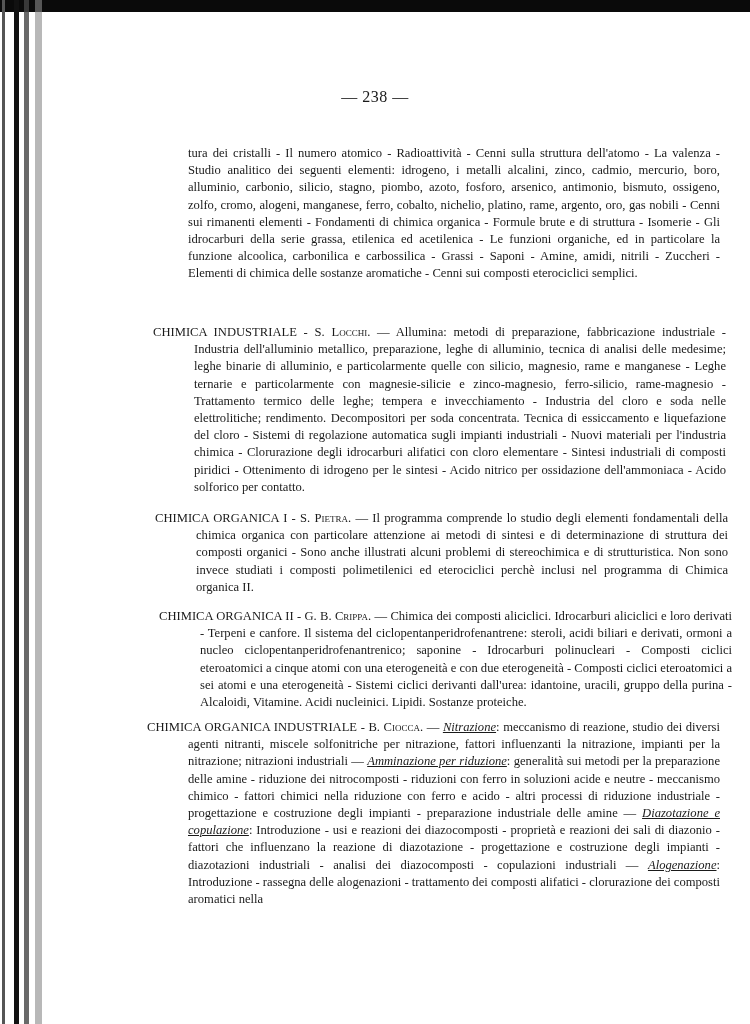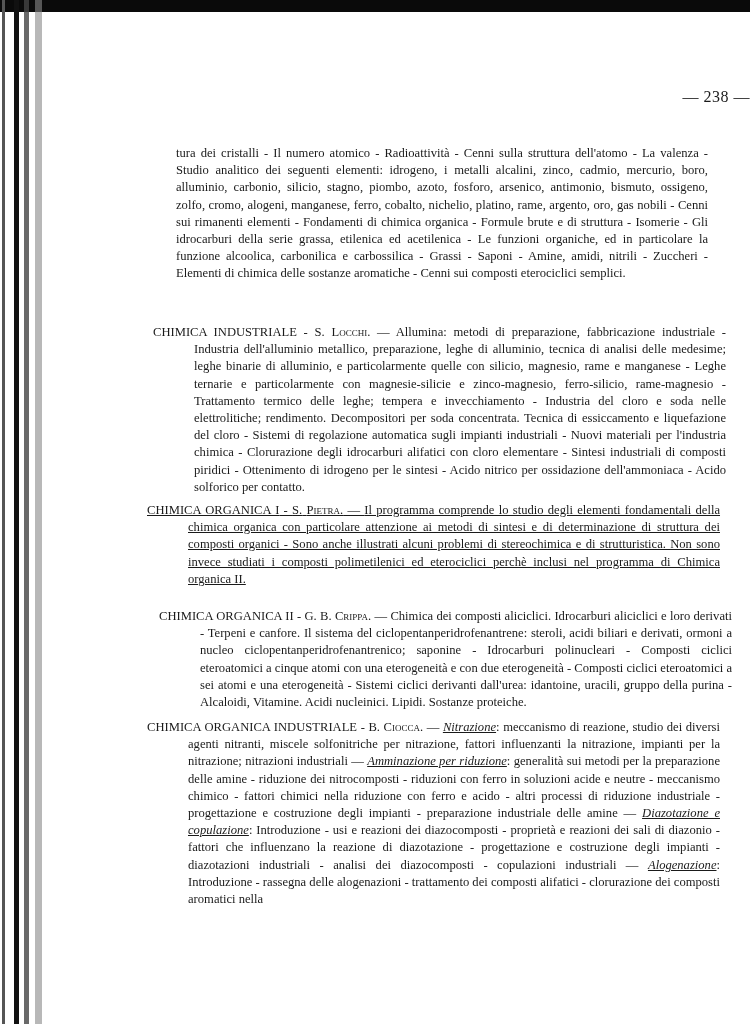--- a/index.html
+++ b/index.html
@@ -12,24 +12,24 @@
   .topbar {
     position: absolute; left: 0; top: 0; width: 750px; height: 12px;
     background: #0a0a0a;
   }
   .binding {
     position: absolute; left: 0; top: 0; width: 46px; height: 1024px;
   }
   .binding .s { position: absolute; top: 0; height: 1024px; }
   .page-number {
     position: absolute; left: 0; width: 750px; top: 88px;
-    text-align: right; font-size: 16px; letter-spacing: 0.5px;
+    text-align: center; font-size: 16px; letter-spacing: 0.5px;
   }
   .intro {
-    position: absolute; left: 176px; top: 145px; width: 532px;
+    position: absolute; left: 188px; top: 145px; width: 532px;
     font-size: 12.6px; line-height: 17.2px; text-align: justify;
   }
   .entry {
     position: absolute; left: 147px; width: 573px;
     font-size: 12.6px; line-height: 17.2px; text-align: justify;
     padding-left: 41px; text-indent: -41px; box-sizing: border-box;
   }
   .entry .head { font-weight: normal; }
   .sc { font-variant: small-caps; }
   .it { font-style: italic; text-decoration: underline; }
@@ -50,21 +50,21 @@
 </div>
 
 <div class="page-number">— 238 —</div>
 
 <p class="intro" style="margin:0;">tura dei cristalli - Il numero atomico - Radioattività - Cenni sulla struttura dell'atomo - La valenza - Studio analitico dei seguenti elementi: idrogeno, i metalli alcalini, zinco, cadmio, mercurio, boro, alluminio, carbonio, silicio, stagno, piombo, azoto, fosforo, arsenico, antimonio, bismuto, ossigeno, zolfo, cromo, alogeni, manganese, ferro, cobalto, nichelio, platino, rame, argento, oro, gas nobili - Cenni sui rimanenti elementi - Fondamenti di chimica organica - Formule brute e di struttura - Isomerie - Gli idrocarburi della serie grassa, etilenica ed acetilenica - Le funzioni organiche, ed in particolare la funzione alcoolica, carbonilica e carbossilica - Grassi - Saponi - Amine, amidi, nitrili - Zuccheri - Elementi di chimica delle sostanze aromatiche - Cenni sui composti eterociclici semplici.</p>
 
 <p class="entry" id="e1" style="margin:6px;">
   <span class="head">CHIMICA INDUSTRIALE</span><span> - </span><span>S.</span> <span class="sc">Locchi</span>.<span> — </span><span>Allumina: metodi di preparazione, fabbricazione industriale - Industria dell'alluminio metallico, preparazione, leghe di alluminio, tecnica di analisi delle medesime; leghe binarie di alluminio, e particolarmente quelle con silicio, magnesio, rame e manganese - Leghe ternarie e particolarmente con magnesie-silicie e zinco-magnesio, ferro-silicio, rame-magnesio - Trattamento termico delle leghe; tempera e invecchiamento - Industria del cloro e soda nelle elettrolitiche; rendimento. Decompositori per soda concentrata. Tecnica di essiccamento e liquefazione del cloro - Sistemi di regolazione automatica sugli impianti industriali - Nuovi materiali per l'industria chimica - Clorurazione degli idrocarburi alifatici con cloro elementare - Sintesi industriali di composti piridici - Ottenimento di idrogeno per le sintesi - Acido nitrico per ossidazione dell'ammoniaca - Acido solforico per contatto.</span>
 </p>
 
-<p class="entry" id="e2" style="margin:0;text-decoration:underline;">
+<p class="entry" id="e2" style="margin:8px;">
   <span class="head">CHIMICA ORGANICA I</span><span> - </span><span>S.</span> <span class="sc">Pietra</span>.<span> — </span><span>Il programma comprende lo studio degli elementi fondamentali della chimica organica con particolare attenzione ai metodi di sintesi e di determinazione di struttura dei composti organici - Sono anche illustrati alcuni problemi di stereochimica e di strutturistica. Non sono invece studiati i composti polimetilenici ed eterociclici perchè inclusi nel programma di Chimica organica II.</span>
 </p>
 
 <p class="entry" id="e3" style="margin:12px;">
   <span class="head">CHIMICA ORGANICA II</span><span> - </span><span>G. B.</span> <span class="sc">Crippa</span>.<span> — </span><span>Chimica dei composti aliciclici. Idrocarburi aliciclici e loro derivati - Terpeni e canfore. Il sistema del ciclopentanperidrofenantrene: steroli, acidi biliari e derivati, ormoni a nucleo ciclopentanperidrofenantrenico; saponine - Idrocarburi polinucleari - Composti ciclici eteroatomici a cinque atomi con una eterogeneità e con due eterogeneità - Composti ciclici eteroatomici a sei atomi e una eterogeneità - Sistemi ciclici derivanti dall'urea: idantoine, uracili, gruppo della purina - Alcaloidi, Vitamine. Acidi nucleinici. Lipidi. Sostanze proteiche.</span>
 </p>
 
 <p class="entry" id="e4" style="margin:0;">
   <span class="head">CHIMICA ORGANICA INDUSTRIALE</span><span> - </span><span>B.</span> <span class="sc">Ciocca</span>.<span> — </span><span class="it">Nitrazione</span><span>: meccanismo di reazione, studio dei diversi agenti nitranti, miscele solfonitriche per nitrazione, fattori influenzanti la nitrazione, impianti per la nitrazione; nitrazioni industriali — </span><span class="it">Amminazione per riduzione</span><span>: generalità sui metodi per la preparazione delle amine - riduzione dei nitrocomposti - riduzioni con ferro in soluzioni acide e neutre - meccanismo chimico - fattori chimici nella riduzione con ferro e acido - altri processi di riduzione industriale - progettazione e costruzione degli impianti - preparazione industriale delle amine — </span><span class="it">Diazotazione e copulazione</span><span>: Introduzione - usi e reazioni dei diazocomposti - proprietà e reazioni dei sali di diazonio - fattori che influenzano la reazione di diazotazione - progettazione e costruzione degli impianti - diazotazioni industriali - analisi dei diazocomposti - copulazioni industriali — </span><span class="it">Alogenazione</span><span>: Introduzione - rassegna delle alogenazioni - trattamento dei composti alifatici - clorurazione dei composti aromatici nella</span>
 </p>

